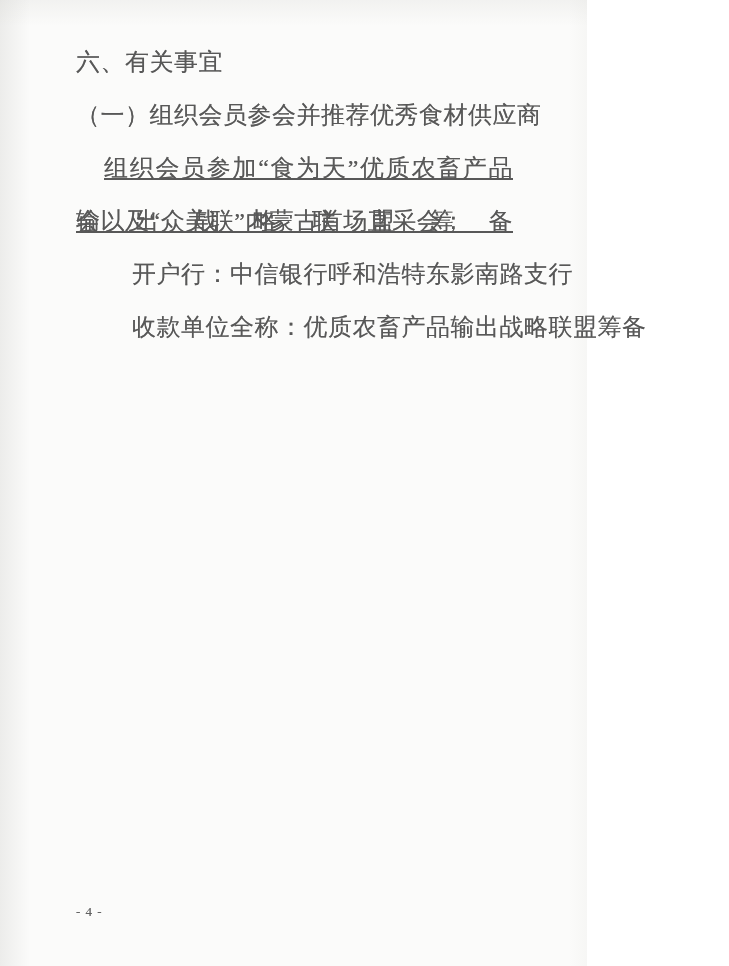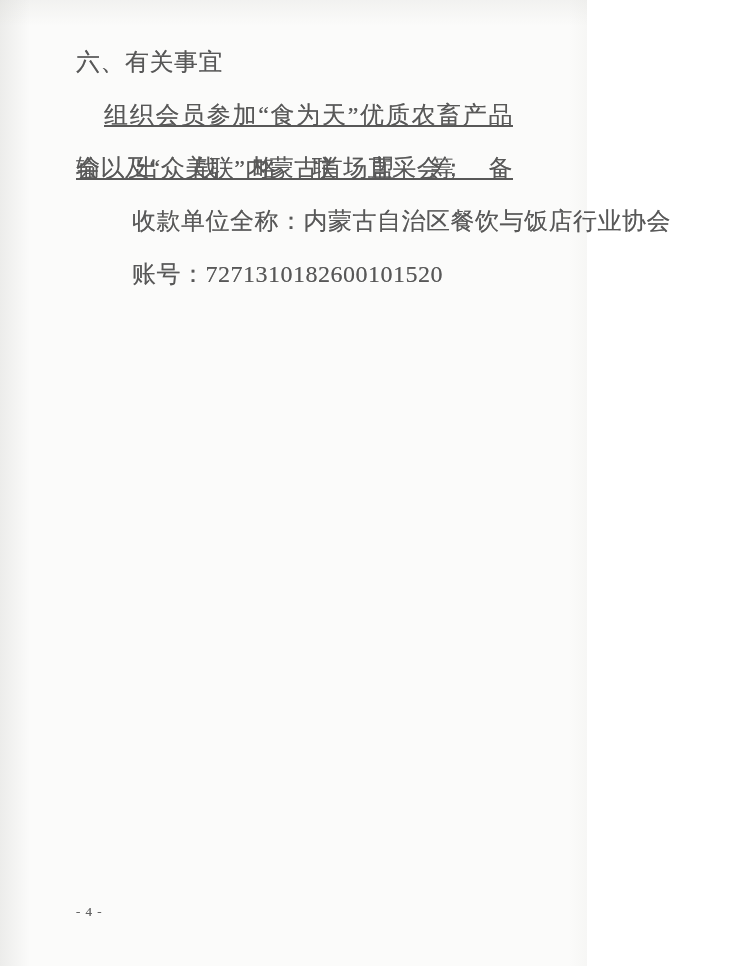--- a/index.html
+++ b/index.html
@@ -54,18 +54,19 @@
     letter-spacing: 1px;
     color: #616161;
     text-shadow: 0 0 0.5px rgba(110,110,110,0.6);
   }
 </style>
 </head>
 <body>
 
 <div class="page">
   <div class="line">六、有关事宜</div>
+  <div class="line">（一）组织会员参会并推荐优秀食材供应商</div>
   <div class="line justify para-start">组织会员参加“食为天”优质农畜产品输出战略联盟筹备</div>
   <div class="line">会以及“众美联”内蒙古首场直采会；</div>
-  <div class="line pay">收款单位全称：内蒙古自治区餐饮与饭店行业协会</div>
-  <div class="line pay">账号：7271310182600101520</div>
+  <div class="line pay">开户行：中信银行呼和浩特东影南路支行</div>
+  <div class="line pay">收款单位全称：优质农畜产品输出战略联盟筹备</div>
   <div class="page-number">- 4 -</div>
 </div>
 
 </body></html>

